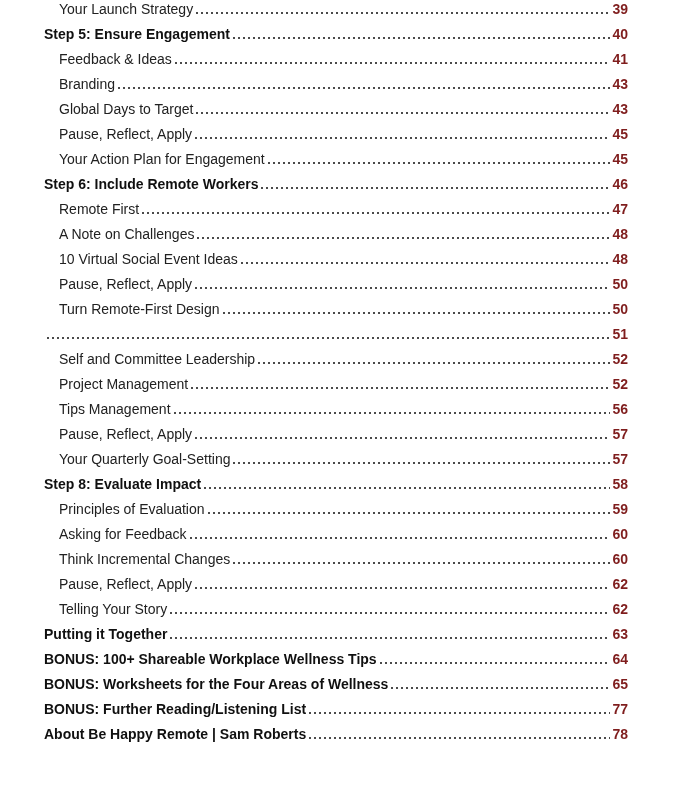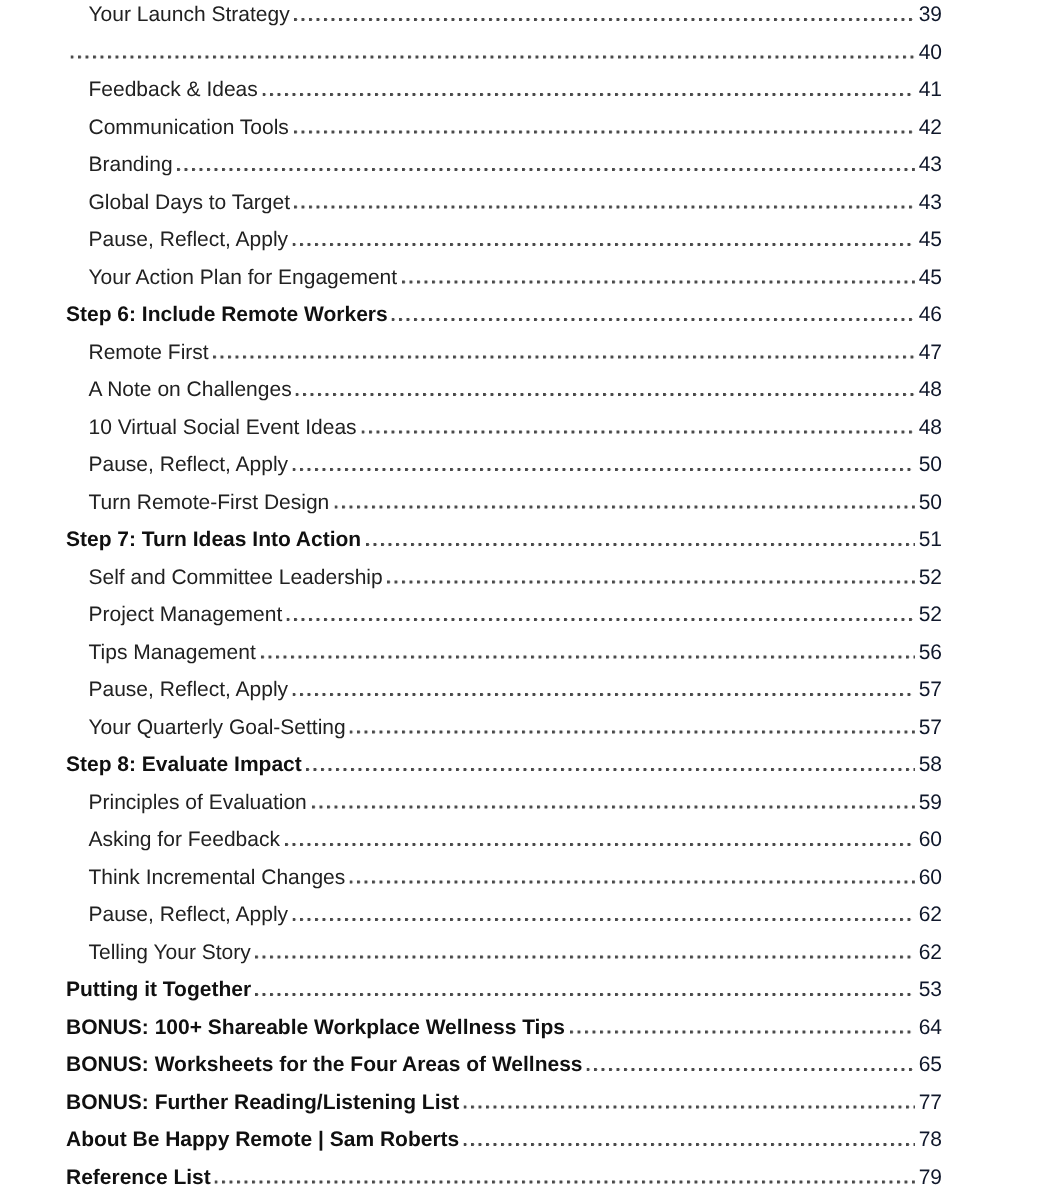--- a/index.html
+++ b/index.html
@@ -42,51 +42,47 @@
     height: 2px;
     margin: 8px 2px 0 3px;
     background-image: radial-gradient(circle at 1px 1px, #4a4a4a 1px, transparent 1.3px);
     background-size: 5px 2px;
     background-repeat: repeat-x;
     background-position: left bottom;
   }
   .toc-pagenum {
     flex: 0 0 auto;
     text-align: right;
-    font-weight: normal;
-    color: #0f172a;
+    font-weight: bold;
+    color: #7f1d1d;
   }
 </style>
 </head>
 <body>
 
 <div class="toc-page">
   <div id="toc-list">
   <div class="toc-row sub">
     <span class="toc-label">Your Launch Strategy</span>
     <span class="dot-leader"></span>
     <span class="toc-pagenum">39</span>
   </div>
 
   <div class="toc-row heading">
+    <span class="toc-label">Step 5: Ensure Engagement</span>
     <span class="dot-leader"></span>
     <span class="toc-pagenum">40</span>
   </div>
 
   <div class="toc-row sub">
     <span class="toc-label">Feedback &amp; Ideas</span>
     <span class="dot-leader"></span>
     <span class="toc-pagenum">41</span>
   </div>
 
-  <div class="toc-row sub">
-    <span class="toc-label">Communication Tools</span>
-    <span class="dot-leader"></span>
-    <span class="toc-pagenum">42</span>
-  </div>
 
   <div class="toc-row sub">
     <span class="toc-label">Branding</span>
     <span class="dot-leader"></span>
     <span class="toc-pagenum">43</span>
   </div>
 
   <div class="toc-row sub">
     <span class="toc-label">Global Days to Target</span>
     <span class="dot-leader"></span>
@@ -135,21 +131,20 @@
     <span class="toc-pagenum">50</span>
   </div>
 
   <div class="toc-row sub">
     <span class="toc-label">Turn Remote-First Design</span>
     <span class="dot-leader"></span>
     <span class="toc-pagenum">50</span>
   </div>
 
   <div class="toc-row heading">
-    <span class="toc-label">Step 7: Turn Ideas Into Action</span>
     <span class="dot-leader"></span>
     <span class="toc-pagenum">51</span>
   </div>
 
   <div class="toc-row sub">
     <span class="toc-label">Self and Committee Leadership</span>
     <span class="dot-leader"></span>
     <span class="toc-pagenum">52</span>
   </div>
 
@@ -209,21 +204,21 @@
 
   <div class="toc-row sub">
     <span class="toc-label">Telling Your Story</span>
     <span class="dot-leader"></span>
     <span class="toc-pagenum">62</span>
   </div>
 
   <div class="toc-row heading">
     <span class="toc-label">Putting it Together</span>
     <span class="dot-leader"></span>
-    <span class="toc-pagenum">53</span>
+    <span class="toc-pagenum">63</span>
   </div>
 
   <div class="toc-row heading">
     <span class="toc-label">BONUS: 100+ Shareable Workplace Wellness Tips</span>
     <span class="dot-leader"></span>
     <span class="toc-pagenum">64</span>
   </div>
 
   <div class="toc-row heading">
     <span class="toc-label">BONUS: Worksheets for the Four Areas of Wellness</span>
@@ -236,19 +231,14 @@
     <span class="dot-leader"></span>
     <span class="toc-pagenum">77</span>
   </div>
 
   <div class="toc-row heading">
     <span class="toc-label">About Be Happy Remote | Sam Roberts</span>
     <span class="dot-leader"></span>
     <span class="toc-pagenum">78</span>
   </div>
 
-  <div class="toc-row heading">
-    <span class="toc-label">Reference List</span>
-    <span class="dot-leader"></span>
-    <span class="toc-pagenum">79</span>
-  </div>
 </div>
 </div>
 
 </body></html>

